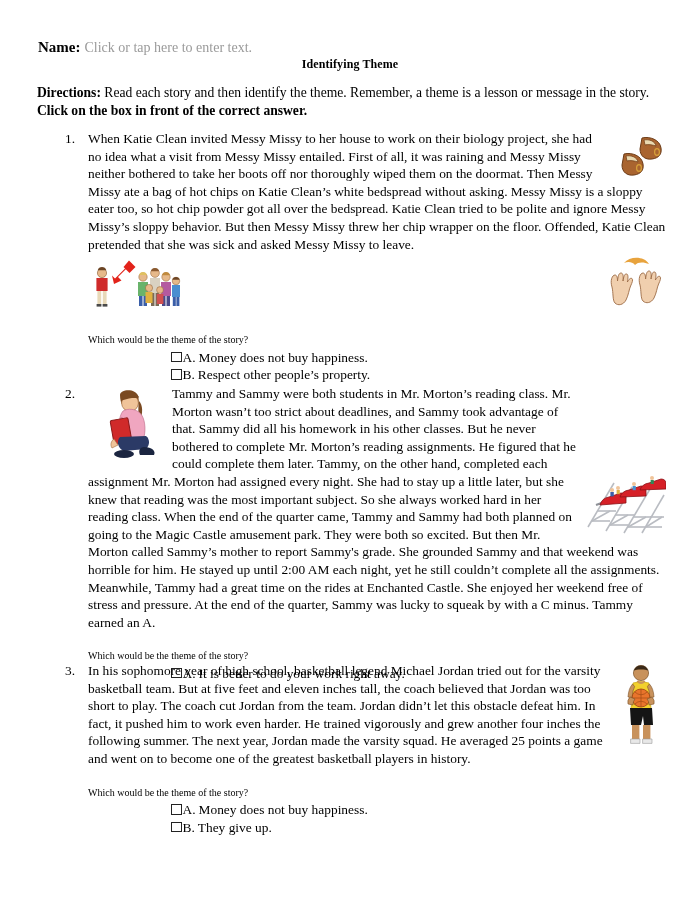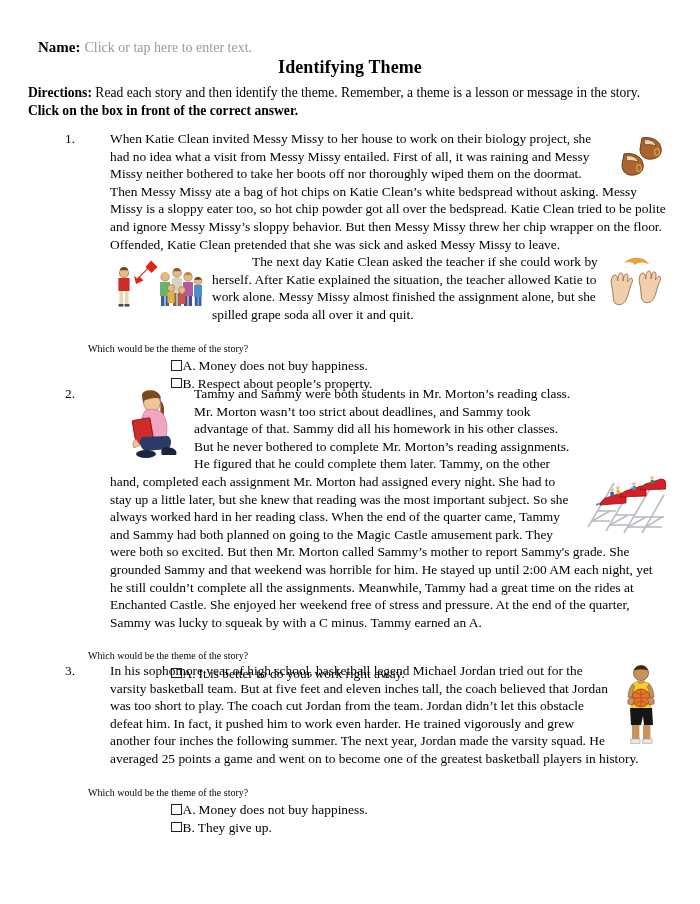--- a/index.html
+++ b/index.html
@@ -42,26 +42,26 @@
     font-size: 14px;
     margin-left: 4px;
   }
   .doc-title {
     position: absolute;
     left: 0;
     top: 57px;
     width: 700px;
     text-align: center;
     font-weight: bold;
-    font-size: 18px;
+    font-size: 12px;
     letter-spacing: 0.1px;
   }
   .directions {
     position: absolute;
-    left: 28px;
+    left: 37px;
     top: 84px;
     width: 625px;
     font-size: 13.6px;
     line-height: 17.5px;
     text-align: left;
   }
   .directions b { font-weight: bold; }
 
   
   .question {
@@ -81,21 +81,21 @@
   }
   .q-num {
     position: absolute;
     left: 27px;
     top: 0;
     width: 20px;
     font-size: 13.4px;
     line-height: 17.6px;
   }
   .q-text {
-    margin-left: 72px;
+    margin-left: 50px;
     text-align: left;
   }
   .q-text p { margin: 0; }
   .indent-para { text-indent: 40px; }
 
   
   .float-right { float: right; }
   .float-left  { float: left; }
 
   
@@ -224,32 +224,31 @@
             <g>
               <path d="M20 10 C26 3 40 3 45 11 C40 9 34 8.6 31 12 C28 8.6 24 8.6 20 10 Z" fill="#e8a33d"></path>
               <g fill="#f0cfae" stroke="#9c6b45" stroke-width="0.9">
                 <path d="M8 34 C6 28 8 22 11 22 C13 22 13.5 25 13.5 28 C14 24 14.5 20 17 20 C19.4 20 19.4 24 19 28 C19.8 23.5 20.4 20.6 22.6 21 C24.6 21.4 24 25.4 23.4 29 C25 26 26.6 24.6 28 25.6 C29.4 26.6 28 30 26.6 33 C25 36.4 24.6 42 22 47 C19.4 52 14 53 11 50 C8.4 47.4 9.4 39.4 8 34 Z"></path>
                 <path d="M36 32 C34 26 36 20 39 20 C41 20 41.6 23 41.6 26 C42 22 42.6 18 45 18 C47.4 18 47.4 22 47 26 C47.8 21.5 48.4 18.6 50.6 19 C52.6 19.4 52 23.4 51.4 27 C53 24 54.6 22.6 56 23.6 C57.4 24.6 56 28 54.6 31 C53 34.4 52.6 40 50 45 C47.4 50 42 51 39 48 C36.4 45.4 37.4 37.4 36 32 Z"></path>
               </g>
             </g>
           </svg>
         </span>
 
-        <p class="indent-para">The next day Katie Clean asked the teacher if she could work by herself. After Katie explained the situation, the teacher allowed Katie to work alone. Messy Missy almost finished the assignment alone, but she spilled grape soda all over it and quit.</p>
         <div style="clear:both"></div>
       </div>
     </div>
 
     <div class="prompt" style="margin-top:16px">Which would be the theme of the story?</div>
     <div class="choices">
       <div class="choice">
         <span class="checkbox"></span><span class="choice-letter">A.</span><span>Money does not buy happiness.</span>
       </div>
       <div class="choice">
-        <span class="checkbox"></span><span class="choice-letter">B.</span><span>Respect about people’s property.</span>
+        <span class="checkbox"></span><span class="choice-letter">B.</span><span>Respect other people’s property.</span>
       </div>
     </div>
   </div>
 
   <div class="question q2">
     <div class="q-body">
       <div class="q-num">2.</div>
 
       <div class="q-text">
 

